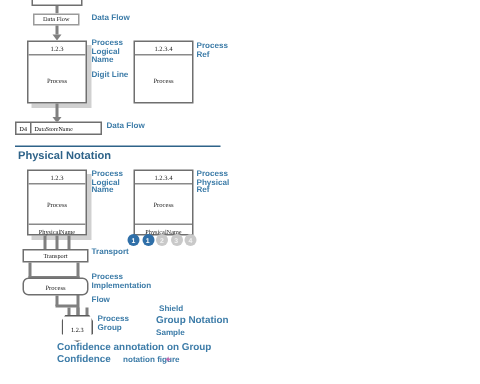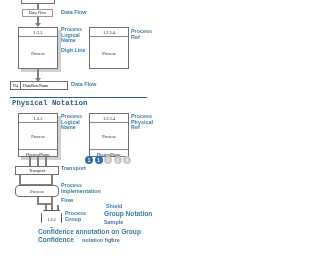--- a/index.html
+++ b/index.html
@@ -173,21 +173,21 @@
 
   
   .anno {
     position: absolute;
     color: #3d7ca8;
     font-weight: bold;
     font-family: "Liberation Sans", sans-serif;
     line-height: 1.05;
     white-space: pre;
   }
-  .anno.dark { color: #2e6389; font-family: Liberation Mono, monospace; }
+  .anno.dark { color: #2e6389; }
   .anno.md { font-size: 5.4px; }
   .anno.lg { font-size: 6.6px; }
   .anno.xl { font-size: 7.4px; }
 
   
   .sect-rule {
     position: absolute;
     height: 1.4px;
     background: #2e6389;
   }

